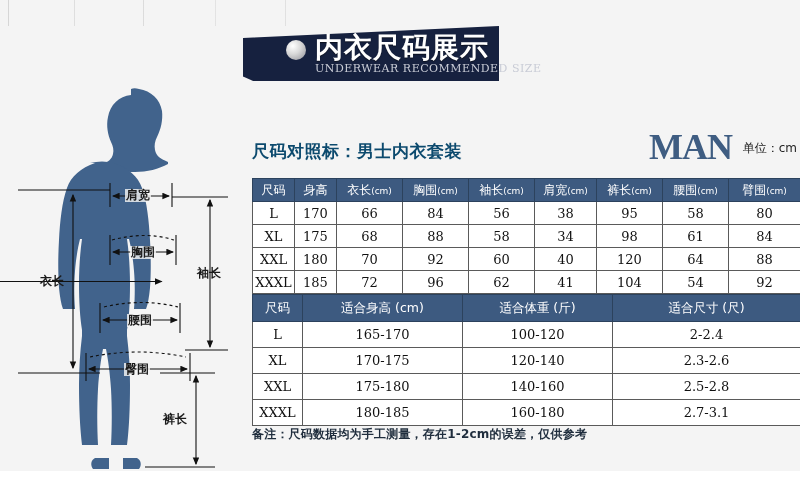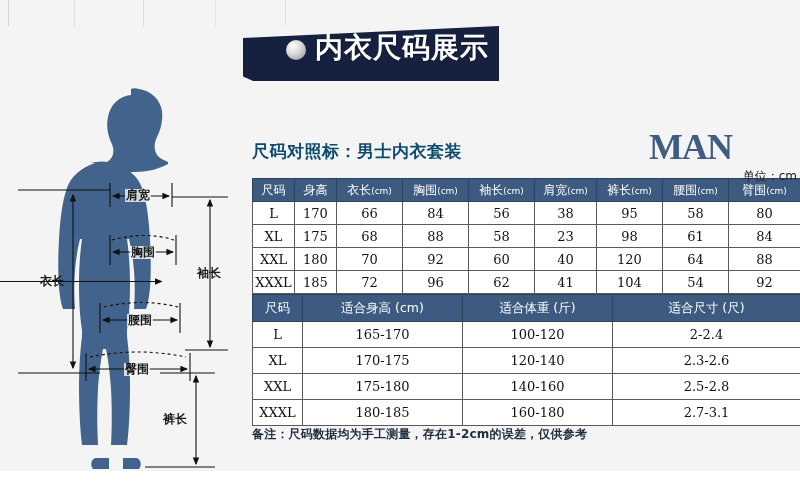--- a/index.html
+++ b/index.html
@@ -123,21 +123,21 @@
     position: absolute;
     right: 68px; top: -2px;
     font-size: 36px;
     font-weight: bold;
     color: #3f5d82;
     letter-spacing: -1px;
     font-family: Liberation Serif, serif;
   }
   .unit-note {
     position: absolute;
-    right: 3px; top: 40px;
+    right: 3px; top: 12px;
     font-size: 12px;
     color: #222222;
   }
 
   table.size-table {
     border-collapse: collapse;
     width: 548px;
     table-layout: fixed;
     background: #ffffff;
   }
@@ -214,20 +214,21 @@
 
 <div id="page">
 
   <div class="panel-bg"></div>
   <div class="top-streaks"></div>
 
   <div class="banner">
     <div class="banner-shape"></div>
     <div class="banner-dot"></div>
     <div class="banner-cn">内衣尺码展示</div>
+    <div class="banner-en">UNDERWEAR RECOMMENDED SIZE</div>
   </div>
 
   <div class="figure-wrap">
     <svg class="silhouette" width="250" height="386" viewBox="0 0 250 386">
       <g fill="#41638c">
 
         <path d="M131 10c-12 1-21 10-23 22-2 9 0 18 3 25 2 4 3 8 2 12 -1 5 -5 8 -10 10 l-1 2 c10 4 22 6 33 6 12 0 24-3 33-8 l0-2 c-7-3-12-6-13-12 -1-5 0-9 2-13 4-8 6-17 5-26 -2-12-11-20-23-22 -3-1-6-1-8 0z"></path>
 
         <path d="M95 78 c-14 5 -24 13 -28 25 -5 14 -7 33 -8 52 -1 17 -1 34 0 48 1 9 2 16 4 21 l12 0 c-1-12 -1-26 0-38 1-13 3-24 5-32 l2 0 c-2 14 -3 30 -3 45 0 18 1 34 3 46 l0 6 c-2 16 -3 33 -3 49 0 23 1 44 3 60 l16 0 c-1-18 -1-38 0-56 1-16 3-30 5-40 l3 0 c2 10 4 24 5 40 1 18 1 38 0 56 l16 0 c2-16 3-37 3-60 0-16-1-33-3-49 l0-6 c2-12 3-28 3-46 0-15-1-31-3-45 l2 0 c2 8 4 19 5 32 1 12 1 26 0 38 l12 0 c2-5 3-12 4-21 1-14 1-31 0-48 -1-19-3-38-8-52 -4-12-14-20-28-25 -8-2-16-2-24 0z"></path>
 
@@ -334,21 +335,21 @@
             <td>95</td>
             <td>58</td>
             <td>80</td>
           </tr>
           <tr>
             <td>XL</td>
             <td>175</td>
             <td>68</td>
             <td>88</td>
             <td>58</td>
-            <td>23</td>
+            <td>34</td>
             <td>98</td>
             <td>61</td>
             <td>84</td>
           </tr>
           <tr>
             <td>XXL</td>
             <td>180</td>
             <td>70</td>
             <td>92</td>
             <td>60</td>

